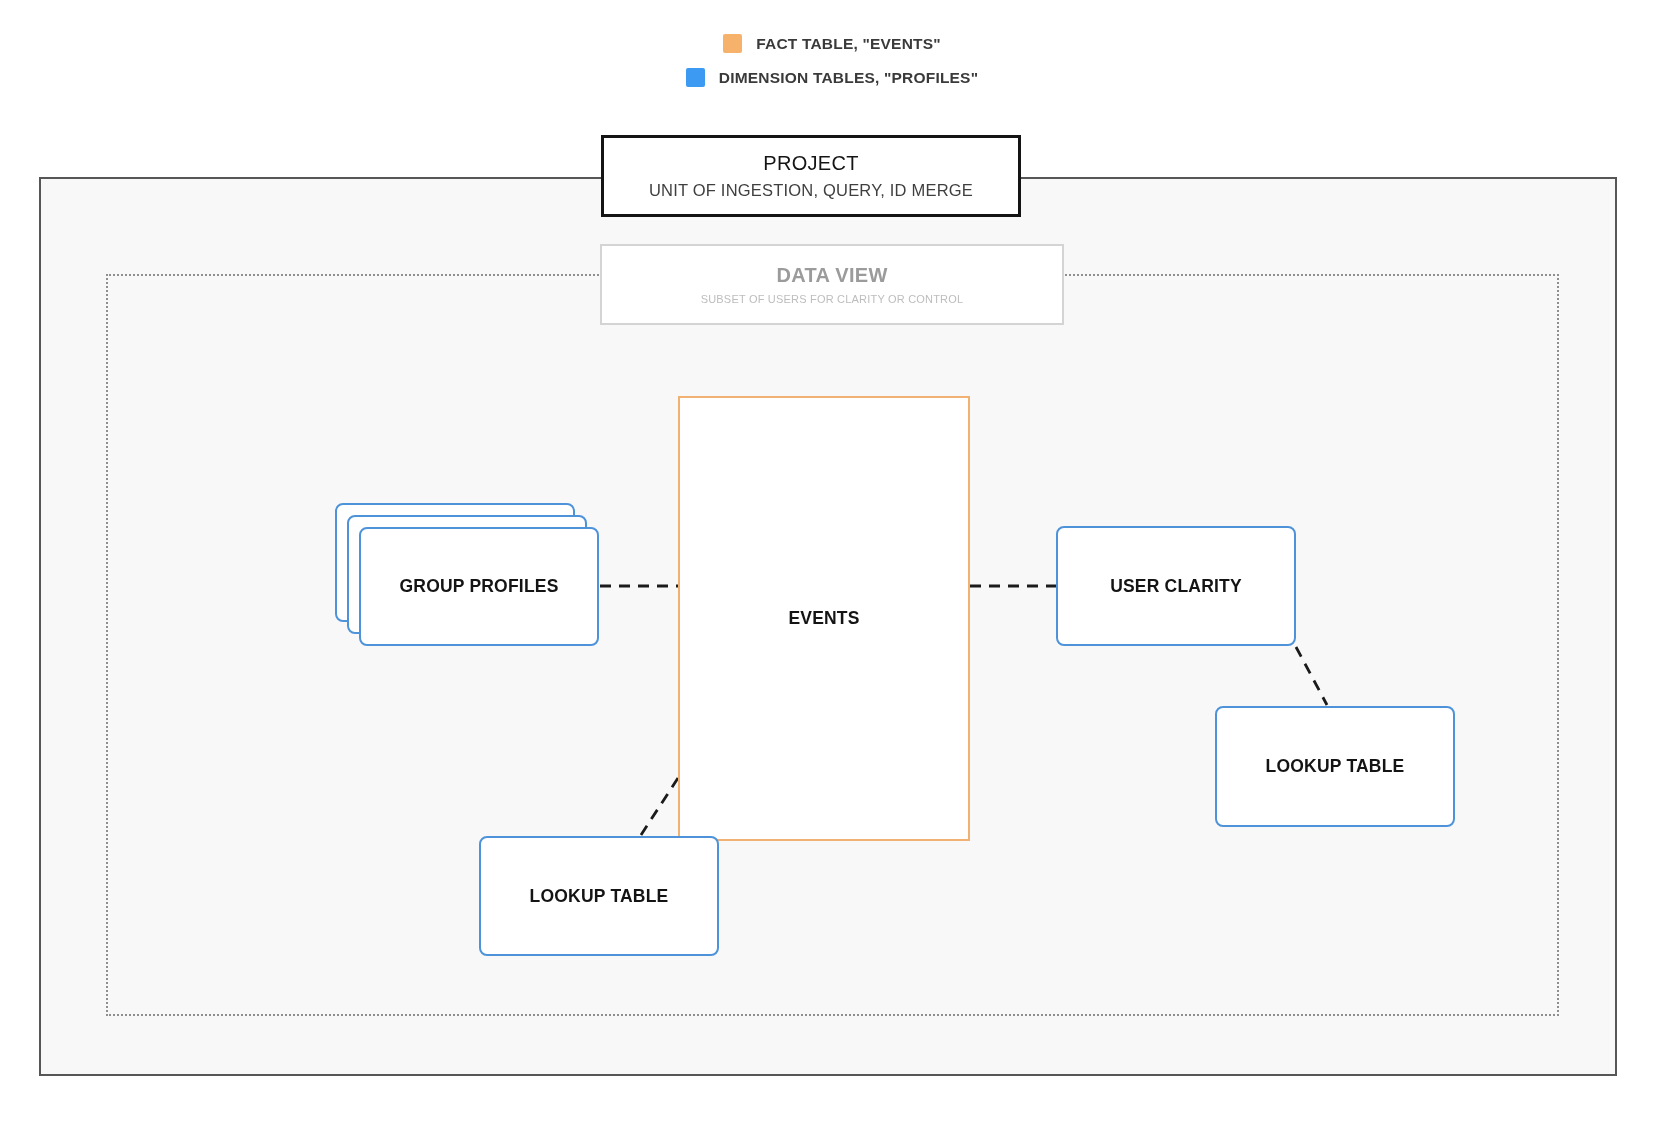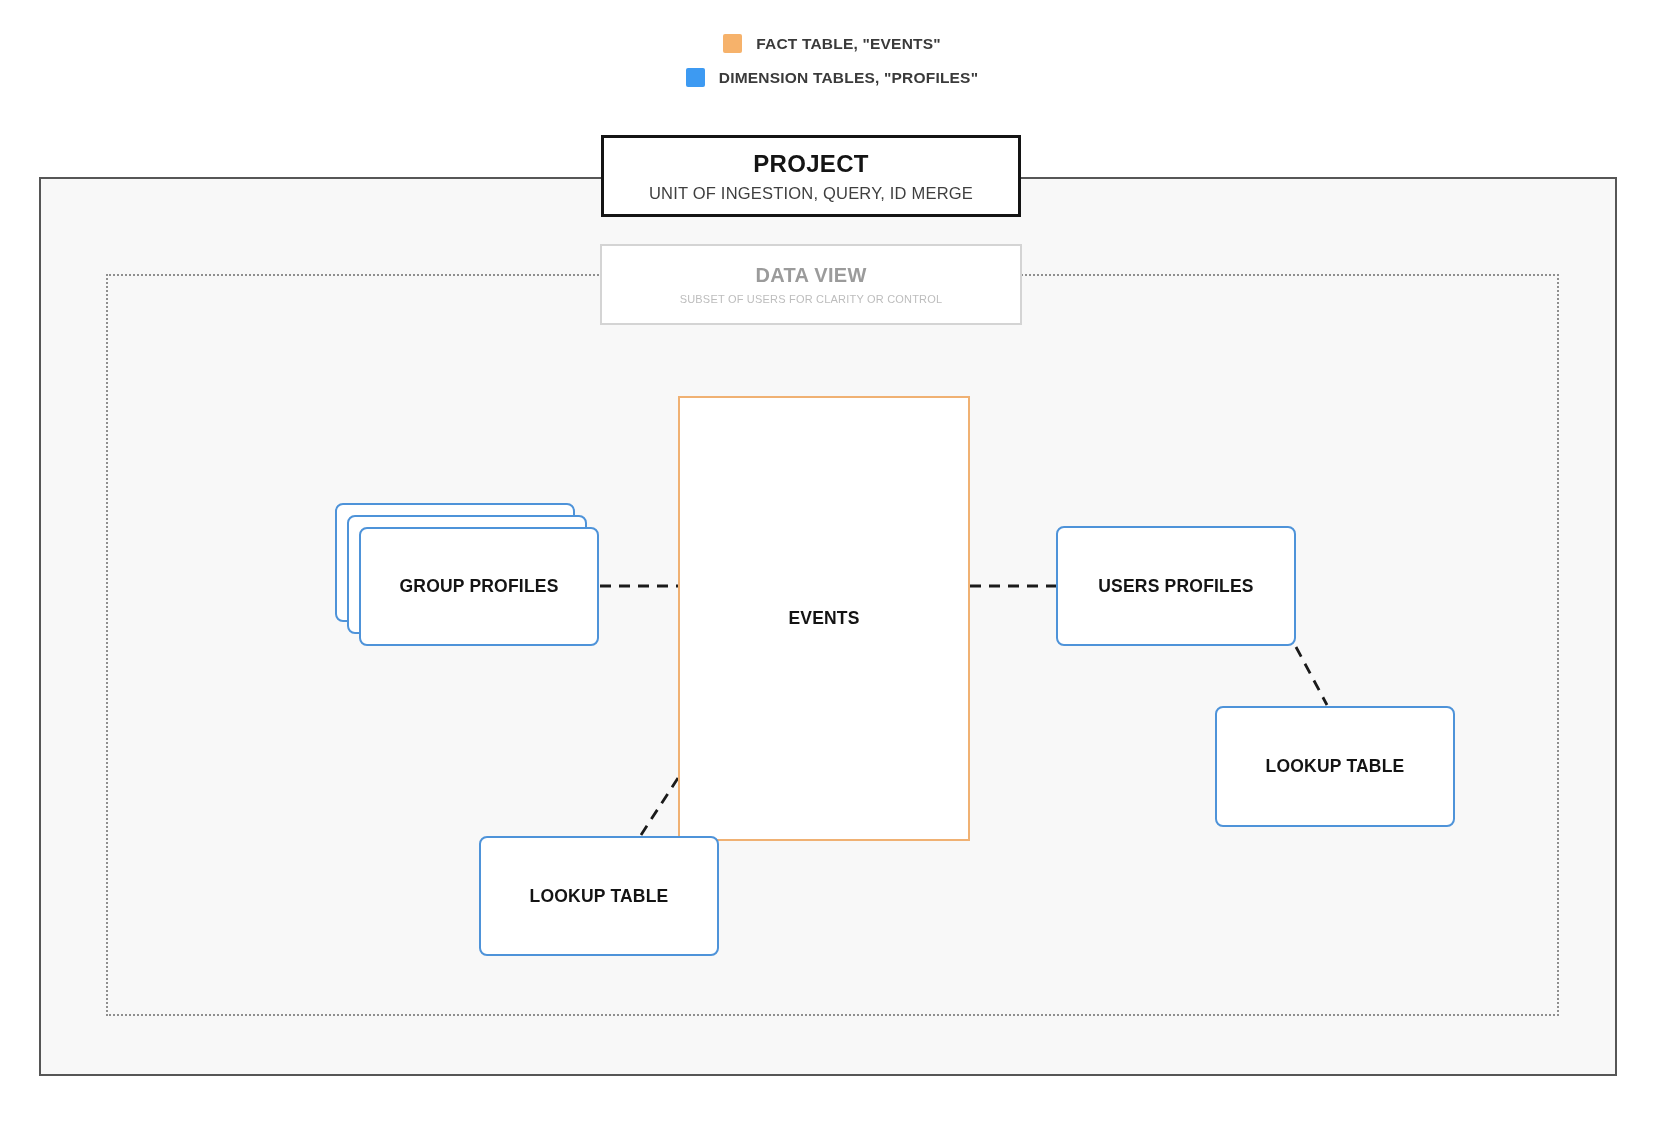--- a/index.html
+++ b/index.html
@@ -87,30 +87,30 @@
     background: #ffffff;
     text-align: center;
     z-index: 5;
   }
   .project-box {
     left: 601px; top: 135px;
     width: 420px; height: 82px;
     border: 3px solid var(--label-black);
   }
   .project-box .hb-title {
-    font-size: 24px; font-weight: 700; color: var(--label-black);
+    font-size: 20px; font-weight: 400; color: var(--label-black);
     letter-spacing: 0.3px;
   }
   .project-box .hb-subtitle {
     font-size: 16.5px; font-weight: 400; color: var(--project-subtitle);
     letter-spacing: 0.2px;
   }
   .dataview-box {
     left: 600px; top: 244px;
-    width: 422px; height: 81px;
+    width: 464px; height: 81px;
     border: 2px solid var(--muted-border);
   }
   .dataview-box .hb-title {
     font-size: 20px; font-weight: 700; color: var(--muted-title);
     letter-spacing: 0.3px;
   }
   .dataview-box .hb-subtitle {
     font-size: 11px; font-weight: 400; color: var(--muted-subtitle);
     letter-spacing: 0.2px;
   }
@@ -200,21 +200,21 @@
   <div class="dim-box stack-mid"></div>
   <div class="dim-box stack-front">
     <span class="node-label">GROUP PROFILES</span>
   </div>
 
   <div class="fact-box">
     <span class="node-label">EVENTS</span>
   </div>
 
   <div class="dim-box user-profiles">
-    <span class="node-label">USERS PROFILES</span>
+    <span class="node-label">USER CLARITY</span>
   </div>
 
   <div class="dim-box lookup-right">
     <span class="node-label">LOOKUP TABLE</span>
   </div>
 
   <div class="dim-box lookup-left">
     <span class="node-label">LOOKUP TABLE</span>
   </div>
 

